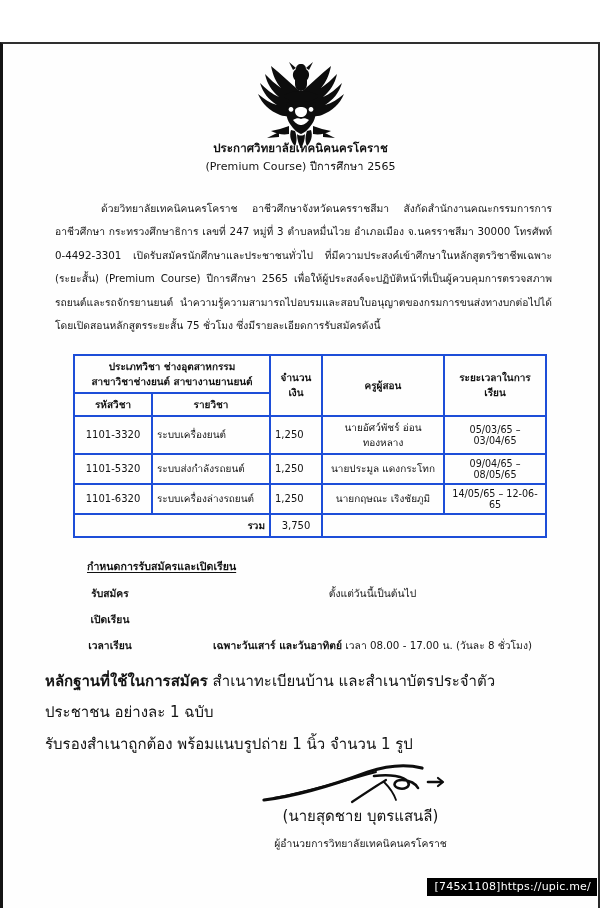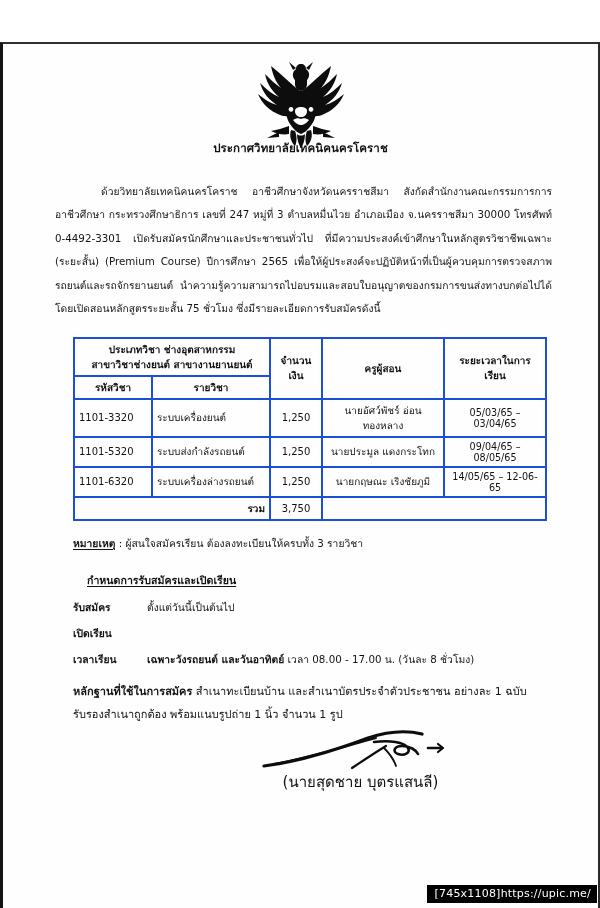--- a/index.html
+++ b/index.html
@@ -98,23 +98,23 @@
     font-weight: 700;
     text-align: center;
     line-height: 1.5;
   }
   .col-code   { width: 78px; }
   .col-name   { width: 118px; }
   .col-fee    { width: 52px; }
   .col-teach  { width: 122px; }
   .col-period { width: 102px; }
 
-  td.code   { text-align: left; }
+  td.code   { text-align: center; }
   td.cname  { text-align: left; padding-left: 7px; }
-  td.fee    { text-align: center; }
+  td.fee    { }
   td.teach  { text-align: center; }
   td.period { text-align: center; font-size: 9.6px; }
 
   td.total-label {
     text-align: right;
     font-weight: 700;
     padding-right: 8px;
   }
   td.total-value {
     text-align: center;
@@ -143,39 +143,40 @@
     text-decoration: underline;
     text-underline-offset: 2px;
     color: #111;
   }
 
   .sched {
     margin: 10px 0 0 0;
     padding-left: 70px;
     font-size: 10.3px;
     color: #131313;
+    text-align: center;
   }
   .sched .srow {
     display: flex;
     align-items: baseline;
     margin-bottom: 9px;
   }
   .sched .slabel {
     width: 74px;
     flex: 0 0 74px;
     font-weight: 700;
   }
   .sched .sval { flex: 1; }
   .sched .sval .b { font-weight: 700; }
 
   .docs {
     margin: 12px 0 0 0;
-    padding-left: 70px;
+    padding-left: 42px;
     padding-right: 52px;
-    font-size: 11px;
+    font-size: 15px;
     line-height: 2.1;
     color: #131313;
   }
   .docs .b { font-weight: 700; }
 
   
   .announce-date {
     margin: 14px 0 0 0;
     padding-left: 172px;
     font-size: 10.3px;
@@ -211,21 +212,21 @@
   .sig-title {
     font-size: 10.3px;
     color: #131313;
     margin-top: 7px;
   }
 
   
   .watermark {
     position: absolute;
     right: 3px;
-    bottom: 5px;
+    bottom: 12px;
     background: #000000;
     color: #ffffff;
     font-family: "DejaVu Sans", "Liberation Sans", sans-serif;
     font-size: 11px;
     letter-spacing: .2px;
     padding: 3px 6px 4px 8px;
     line-height: 1;
     white-space: nowrap;
   }
 </style>
@@ -271,20 +272,21 @@
 
             <path d="M30 74 L18 80 L30 79 Z"></path>
             <path d="M74 74 L86 80 L74 79 Z"></path>
           </g>
         </svg>
       </span>
     </div>
 
     <div class="heading">
       <div class="line line1">ประกาศวิทยาลัยเทคนิคนครโคราช</div>
+      <div class="line line3">(Premium Course) ปีการศึกษา   2565</div>
     </div>
 
     <div class="body-block">
       <p class="p-first">ด้วยวิทยาลัยเทคนิคนครโคราช  อาชีวศึกษาจังหวัดนครราชสีมา  สังกัดสำนักงานคณะกรรมการการอาชีวศึกษา กระทรวงศึกษาธิการ  เลขที่ 247  หมู่ที่ 3  ตำบลหมื่นไวย  อำเภอเมือง  จ.นครราชสีมา  30000 โทรศัพท์ 0-4492-3301 เปิดรับสมัครนักศึกษาและประชาชนทั่วไป ที่มีความประสงค์เข้าศึกษาในหลักสูตรวิชาชีพเฉพาะ (ระยะสั้น) (Premium Course) ปีการศึกษา  2565   เพื่อให้ผู้ประสงค์จะปฏิบัติหน้าที่เป็นผู้ควบคุมการตรวจสภาพรถยนต์และรถจักรยานยนต์     นำความรู้ความสามารถไปอบรมและสอบใบอนุญาตของกรมการขนส่งทางบกต่อไปได้  โดยเปิดสอนหลักสูตรระยะสั้น 75  ชั่วโมง  ซึ่งมีรายละเอียดการรับสมัครดังนี้</p>
     </div>
 
     <div class="table-wrap">
       <table class="course">
         <colgroup>
           <col class="col-code">
@@ -335,37 +337,34 @@
           </tr>
           <tr>
             <td class="total-label" colspan="2">รวม</td>
             <td class="total-value">3,750</td>
             <td class="total-blank" colspan="2"></td>
           </tr>
         </tbody>
       </table>
     </div>
 
-    <div class="note-row">
-      <span class="u">หมายเหตุ</span><span> : </span><span>ผู้สนใจสมัครเรียน ต้องลงทะเบียนให้ครบทั้ง 3 รายวิชา</span>
-    </div>
 
     <div class="section-head">กำหนดการรับสมัครและเปิดเรียน</div>
 
     <div class="sched">
       <div class="srow">
         <div class="slabel">รับสมัคร</div>
         <div class="sval"><span>ตั้งแต่วันนี้เป็นต้นไป</span></div>
       </div>
       <div class="srow">
         <div class="slabel">เปิดเรียน</div>
       </div>
       <div class="srow">
         <div class="slabel">เวลาเรียน</div>
-        <div class="sval"><span class="b">เฉพาะวังรถยนต์ และวันอาทิตย์</span><span>  เวลา 08.00 - 17.00  น.  (วันละ 8 ชั่วโมง)</span></div>
+        <div class="sval"><span class="b">เฉพาะวันเสาร์ และวันอาทิตย์</span><span>  เวลา 08.00 - 17.00  น.  (วันละ 8 ชั่วโมง)</span></div>
       </div>
     </div>
 
     <div class="docs">
       <div><span class="b">หลักฐานที่ใช้ในการสมัคร</span><span>  สำเนาทะเบียนบ้าน และสำเนาบัตรประจำตัวประชาชน อย่างละ 1 ฉบับ</span></div>
       <div>รับรองสำเนาถูกต้อง  พร้อมแนบรูปถ่าย 1  นิ้ว  จำนวน  1  รูป</div>
     </div>
 
 
     <div class="sig-block">
@@ -376,18 +375,19 @@
             <path d="M18 36 C52 30 90 18 120 10" stroke-width="2"></path>
             <path d="M118 14 C134 12 148 14 152 20 C155 25 148 28 142 26 C136 24 138 18 146 18 C154 18 160 22 162 26" stroke-width="2.6"></path>
             <path d="M96 40 C108 32 120 24 130 18" stroke-width="2.2"></path>
             <path d="M128 20 C134 26 138 32 140 38" stroke-width="1.8"></path>
             <path d="M172 20 L186 20" stroke-width="2.6"></path>
             <path d="M182 16 L187 20 L182 24" stroke-width="2.2"></path>
           </g>
         </svg>
       </div>
       <div class="sig-name">(นายสุดชาย  บุตรแสนลี)</div>
+      <div class="sig-title">ผู้อำนวยการวิทยาลัยเทคนิคนครโคราช</div>
     </div>
 
   </div>
 </div>
 
 <div class="watermark"><span>[745x1108]</span><span>https://upic.me/</span></div>
 
 </body></html>

